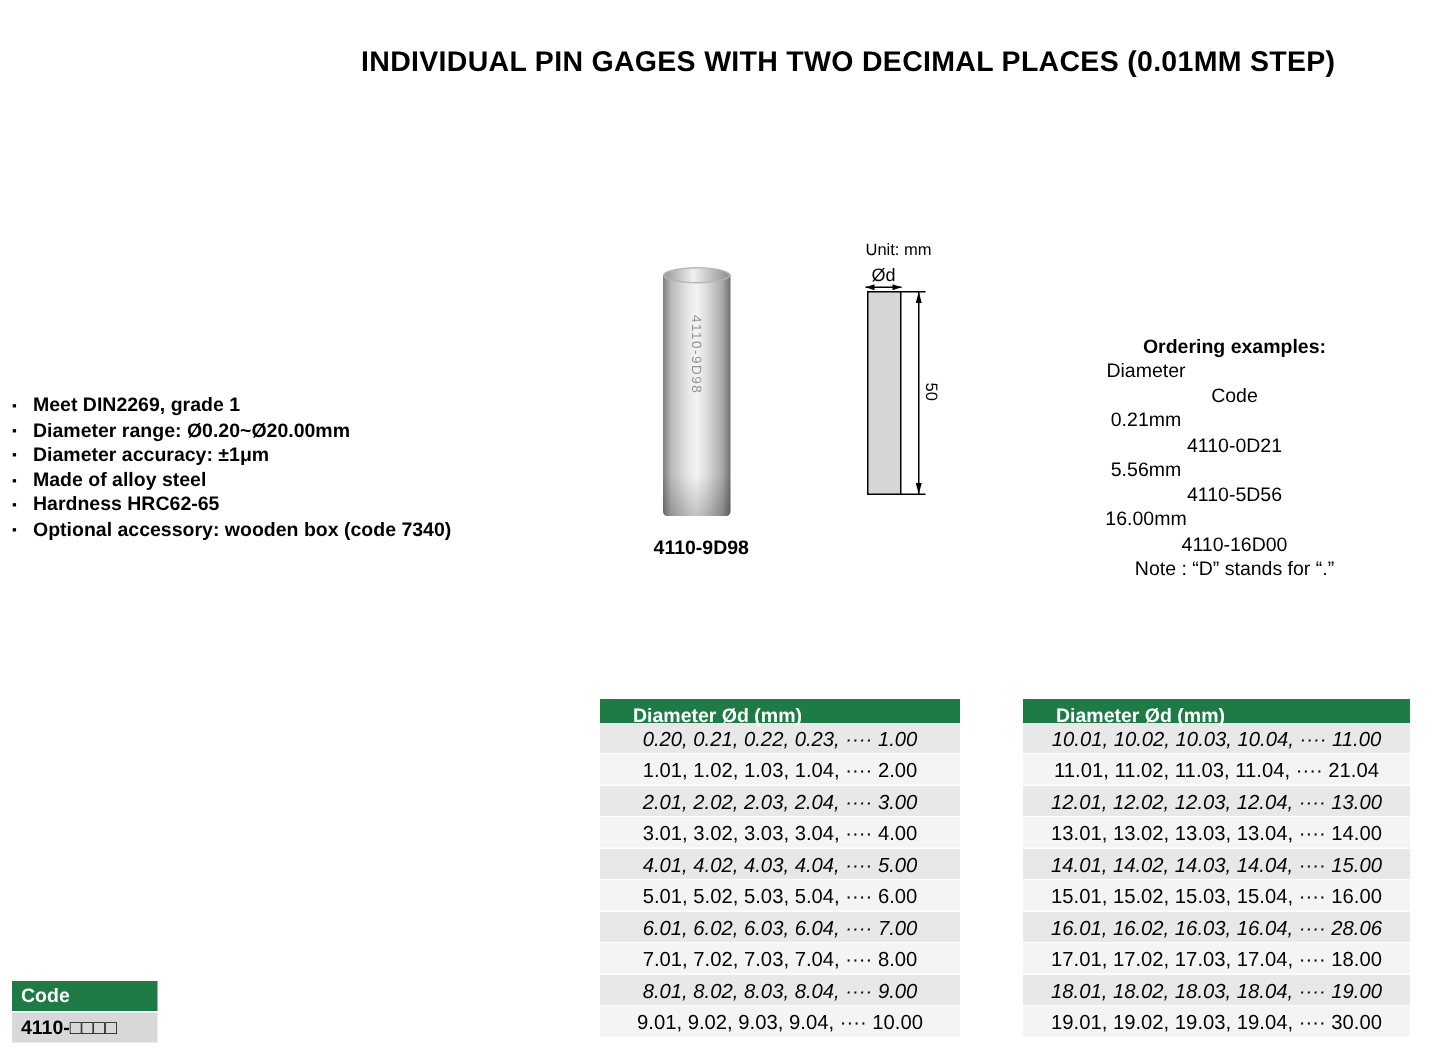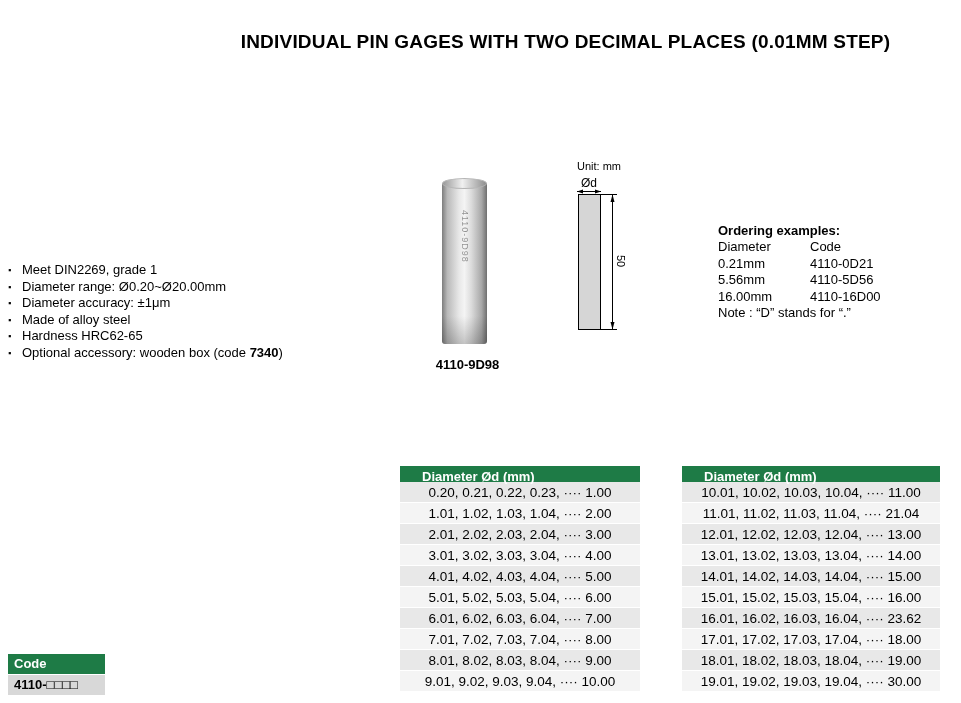--- a/index.html
+++ b/index.html
@@ -3,21 +3,21 @@
 <meta charset="utf-8">
 <style>
   * { margin:0; padding:0; box-sizing:border-box; }
   html,body { background:#ffffff; }
   body { font-family:"Liberation Sans", sans-serif; color:#000; }
   .page { position:relative; width:961px; height:703px; background:#fff; overflow:hidden; }
 
   .title { position:absolute; top:3px; left:170px; width:791px; text-align:center;
            font-size:19px; font-weight:bold; letter-spacing:0.2px;margin-top:28px; }
 
-  .features { position:absolute; left:8px; top:262px; list-style:none; font-size:13px; }
+  .features { position:absolute; left:8px; top:262px; list-style:none; font-size:13px;font-weight:bold; }
   .features li { position:relative; line-height:16.5px; padding-left:14px; }
   .features li::before { content:"▪"; position:absolute; left:0; top:0; font-size:9px; }
 
   
   .pin { position:absolute; left:442px; top:178px; width:45px; height:166px; }
   .pin-top { position:absolute; top:0; left:0; width:100%; height:11px; border-radius:50%;
              background:linear-gradient(90deg,#9a9a9a,#f0f0f0 45%,#8f8f8f);
              border:1px solid #b5b5b5; }
   .pin-body { position:absolute; top:5px; left:0; width:100%; bottom:0;
               background:linear-gradient(90deg,#7d7d7d 0%,#b9b9b9 12%,#e8e8e8 38%,#f4f4f4 50%,#dcdcdc 65%,#a8a8a8 88%,#6f6f6f 100%);
@@ -26,35 +26,35 @@
                background:linear-gradient(rgba(0,0,0,0), rgba(0,0,0,0.20));
                border-radius:0 0 3px 3px; }
   .pin-engraving { position:absolute; top:32px; left:50%; transform:translateX(-50%);
                    writing-mode:vertical-rl; font-size:9px; letter-spacing:1px;
                    color:rgba(70,70,70,0.55); }
   .pin-label { position:absolute; left:410px; top:357px; width:115px; text-align:center;
                font-weight:bold; font-size:13px; }
 
   .diagram { position:absolute; left:565px; top:156px; }
 
-  .ordering { position:absolute; left:718px; top:222px; width:210px; font-size:13px; }
+  .ordering { position:absolute; left:718px; top:222px; width:210px; font-size:13px;text-align:center; }
   .o-title { font-weight:bold; line-height:17px; }
-  .o-row { display:flex; line-height:16.5px; }
+  .o-row { display:flex; line-height:16.5px;flex-direction:column; }
   .o-d { width:92px; }
   .o-note { line-height:16.5px; }
 
   .codebox { position:absolute; left:8px; top:654px; width:97px; font-size:13px; }
   .cb-h { background:var(--green); color:#fff; font-weight:bold; height:20px; line-height:20px; padding-left:6px; }
   .cb-v { background:#d8d8d8; font-weight:bold; height:20px; line-height:20px; padding-left:6px; margin-top:1px; }
 
   .dtable { position:absolute; top:466px; }
   .thead { background:var(--green); color:#fff; font-weight:bold; height:16px; line-height:21px;
            padding-left:22px; font-size:13px; }
   .trow { height:21px; line-height:21px; text-align:center; font-size:13.5px; border-bottom:1px solid #fff; }
-  .trow.odd  { background:var(--row_odd); }
+  .trow.odd  { background:var(--row_odd);font-style:italic; }
   .trow.even { background:var(--row_even); }
   #table1 { left:400px; width:240px; }
   #table2 { left:682px; width:258px; }
 </style>
 </head>
 <body>
 
 <div class="page">
 
   <div class="title">INDIVIDUAL PIN GAGES WITH TWO DECIMAL PLACES (0.01MM STEP)</div>
@@ -135,20 +135,20 @@
 
   <div class="dtable" id="table2">
     <div class="thead">Diameter Ød (mm)</div>
     <div class="tbody">
         <div class="trow odd">10.01, 10.02, 10.03, 10.04, ···· 11.00</div>
         <div class="trow even">11.01, 11.02, 11.03, 11.04, ···· 21.04</div>
         <div class="trow odd">12.01, 12.02, 12.03, 12.04, ···· 13.00</div>
         <div class="trow even">13.01, 13.02, 13.03, 13.04, ···· 14.00</div>
         <div class="trow odd">14.01, 14.02, 14.03, 14.04, ···· 15.00</div>
         <div class="trow even">15.01, 15.02, 15.03, 15.04, ···· 16.00</div>
-        <div class="trow odd">16.01, 16.02, 16.03, 16.04, ···· 23.62</div>
+        <div class="trow odd">16.01, 16.02, 16.03, 16.04, ···· 28.06</div>
         <div class="trow even">17.01, 17.02, 17.03, 17.04, ···· 18.00</div>
         <div class="trow odd">18.01, 18.02, 18.03, 18.04, ···· 19.00</div>
         <div class="trow even">19.01, 19.02, 19.03, 19.04, ···· 30.00</div>
       </div>
   </div>
 
 </div>
 
 </body></html>

